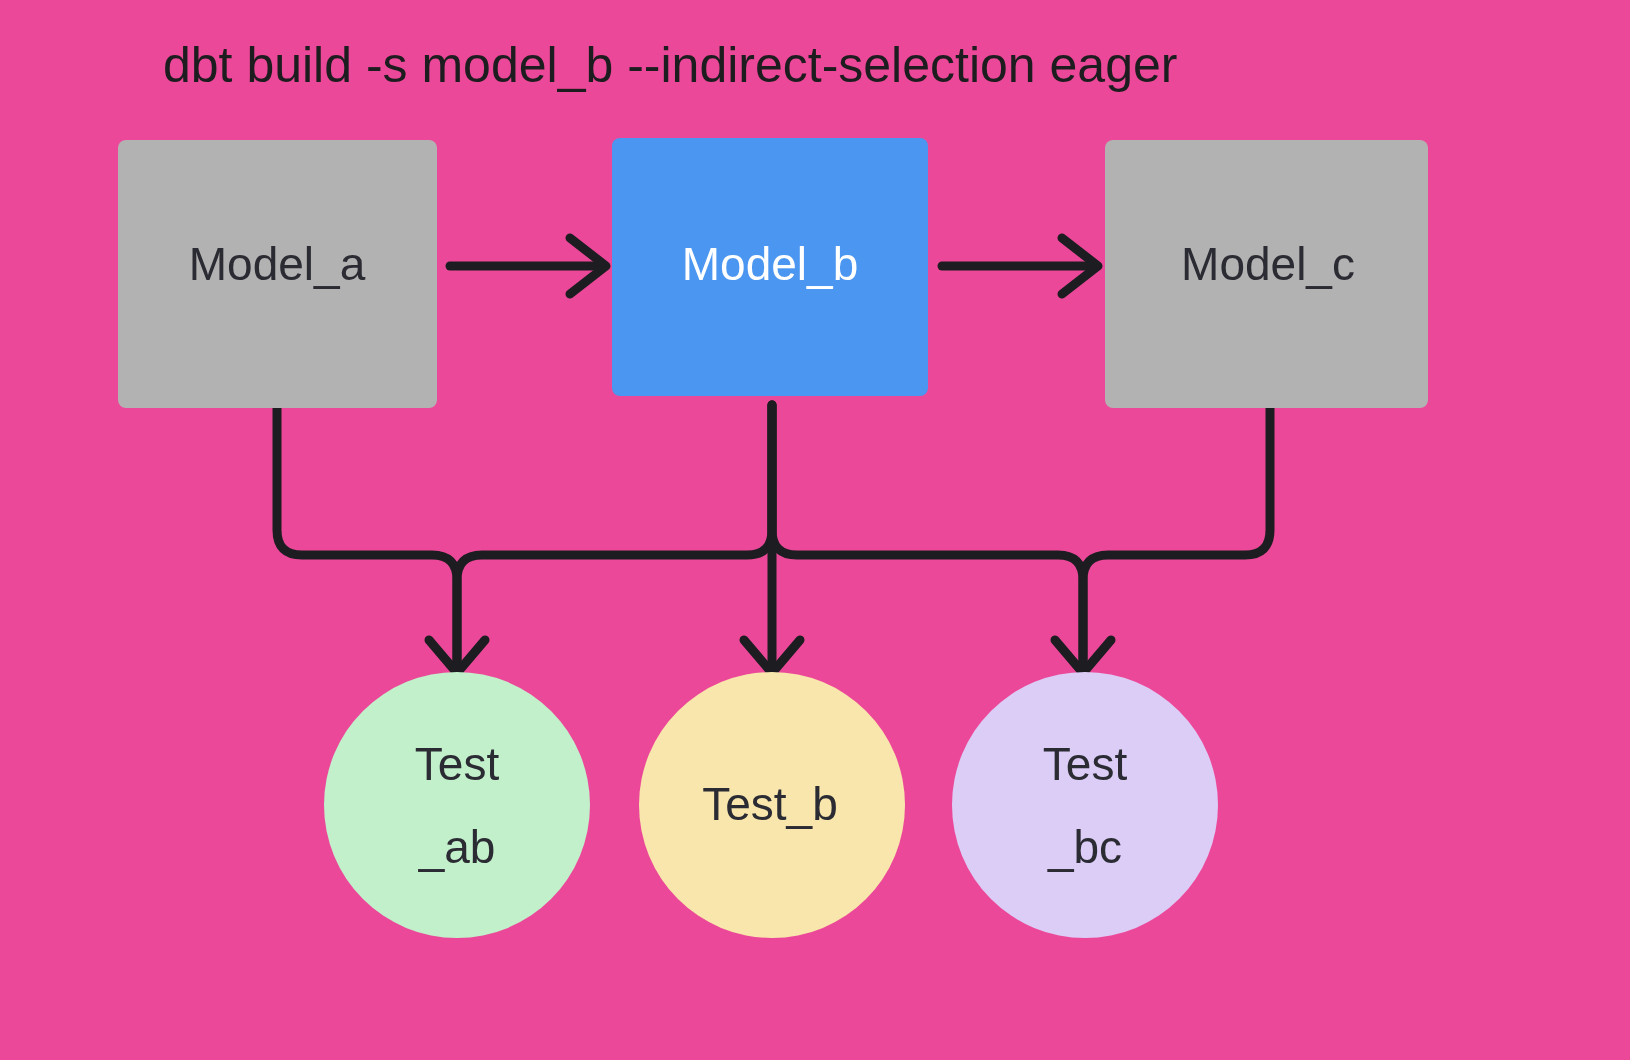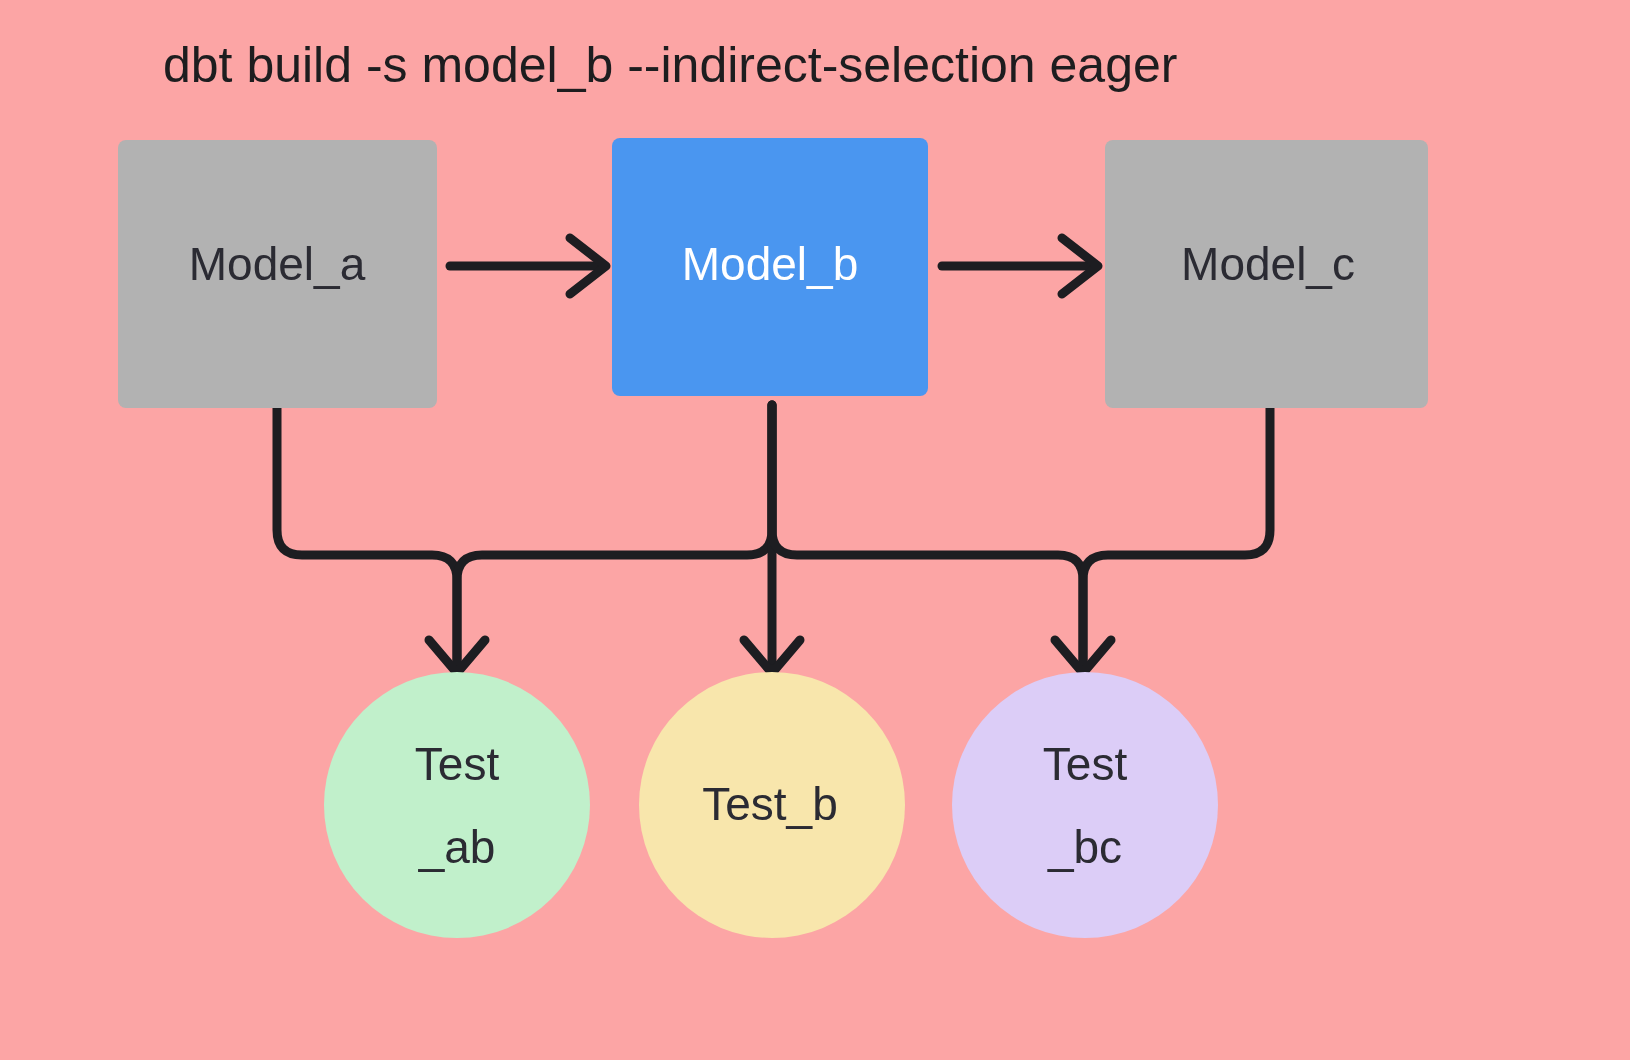--- a/index.html
+++ b/index.html
@@ -7,21 +7,21 @@
     padding: 0;
     background: #ffffff;
   }
   body {
     font-family: "Liberation Sans", sans-serif;
   }
   #canvas {
     position: relative;
     width: 1630px;
     height: 1060px;
-    background: #fca5a5;
+    background: #ec4899;
     overflow: hidden;
   }
   #diagram-svg {
     position: absolute;
     left: 0;
     top: 0;
     width: 1630px;
     height: 1060px;
   }
   .title-text {

